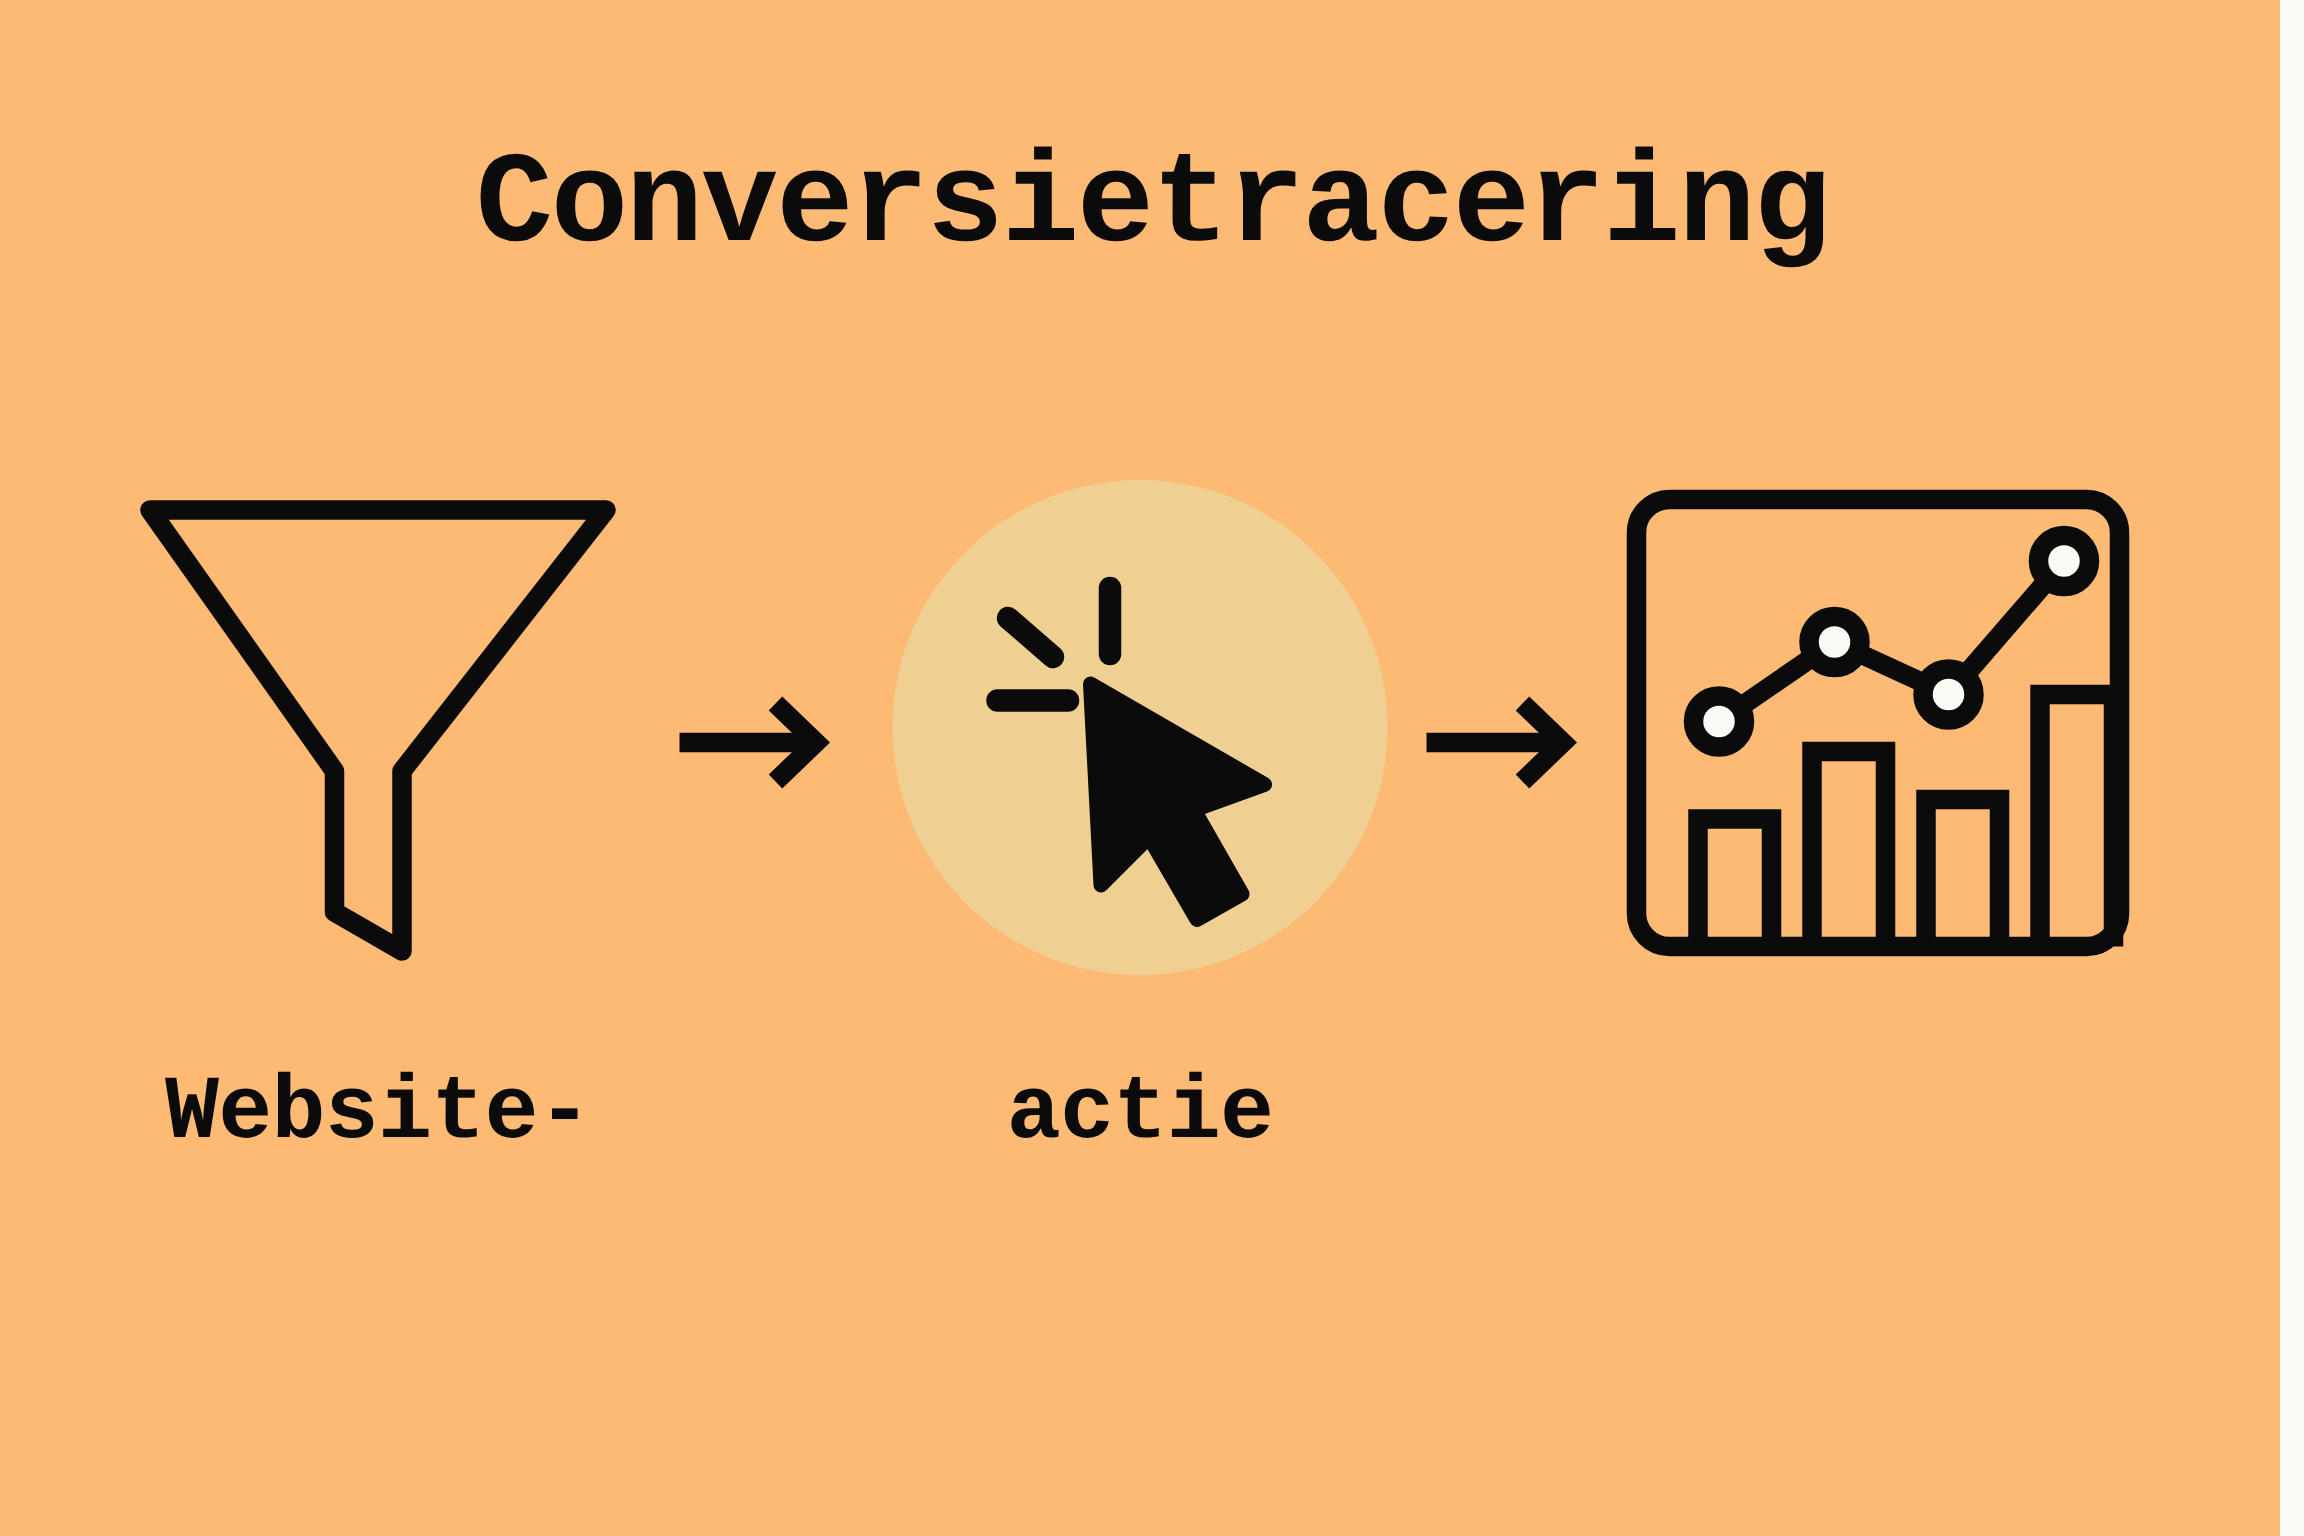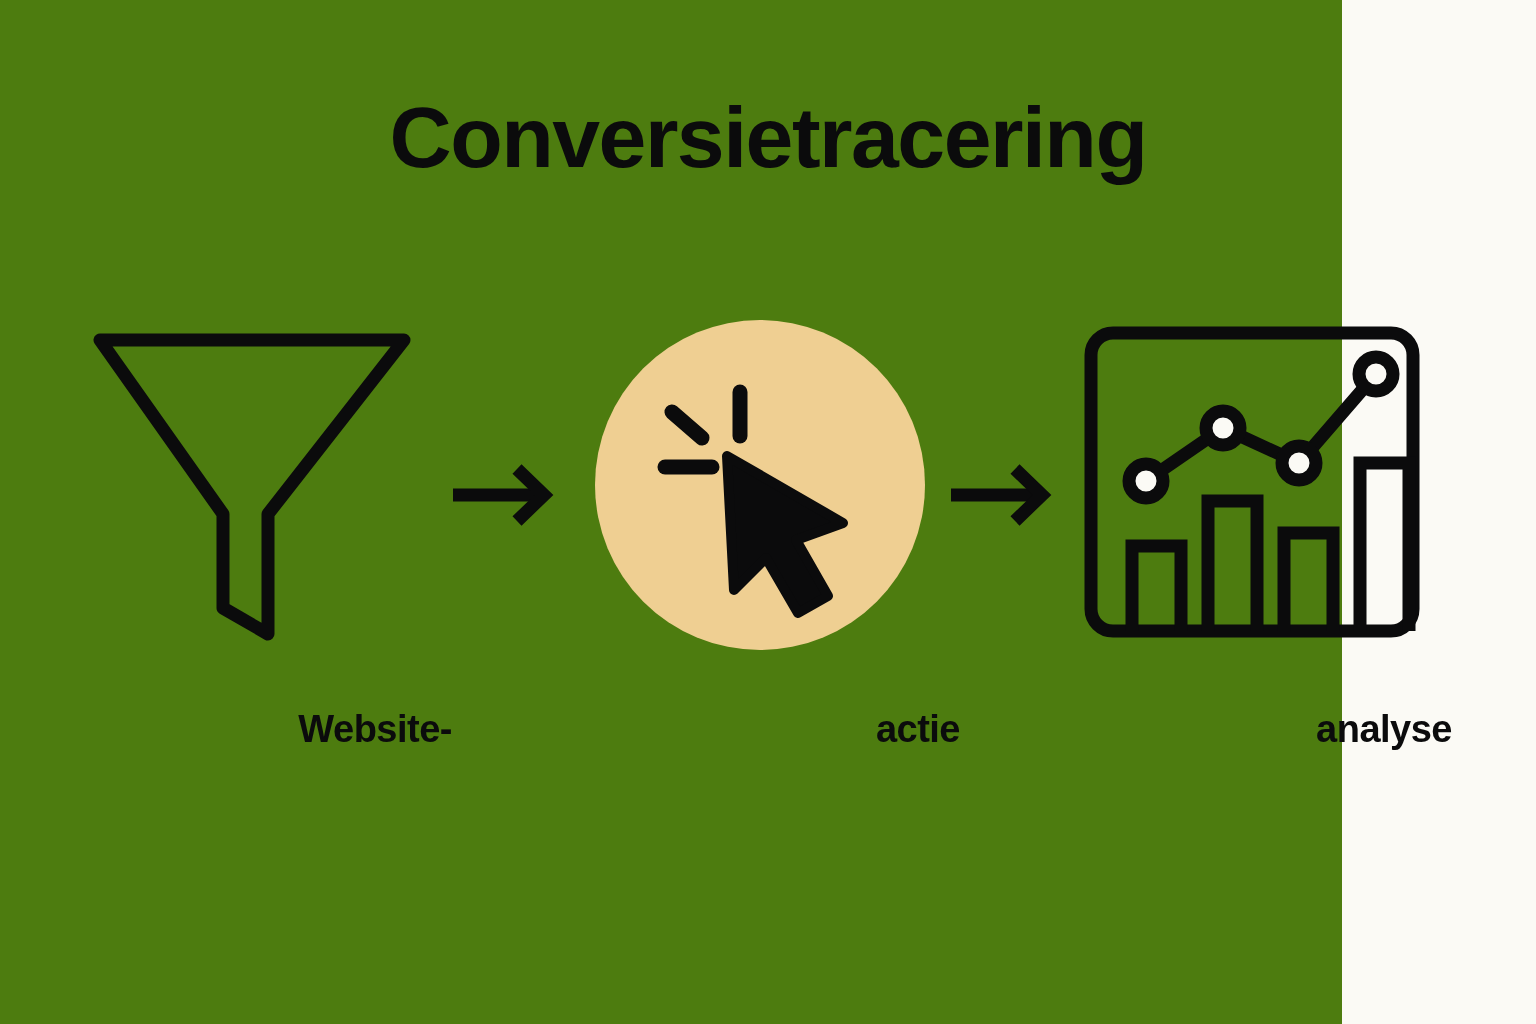--- a/index.html
+++ b/index.html
@@ -12,23 +12,24 @@
     height: 1024px;
     background: #FBFAF5;
     font-family: "Liberation Sans", sans-serif;
     overflow: hidden;
     position: relative;
   }
 
   #infographic {
     position: absolute;
     inset: 0;
-    width: 1342px;
+    width: 1520px;
     height: 1024px;
-    background: #4d7c0f;
+    background: #fdba74;
+    font-family: Liberation Mono, monospace;
   }
 
   .title {
     position: absolute;
     top: 92px;
     left: 0;
     width: 1536px;
     text-align: center;
     font-size: 86px;
     font-weight: 700;
@@ -65,22 +66,22 @@
     display: flex;
     align-items: center;
     justify-content: center;
   }
 
   .stage-label {
     position: absolute;
     top: 405px;
     left: 0;
     width: 400px;
-    text-align: right;
-    font-size: 38px;
+    text-align: center;
+    font-size: 60px;
     font-weight: 700;
     color: #0B0B0C;
     line-height: 1.28;
     letter-spacing: -0.5px;
   }
   .stage-label .lbl-line { display: block; }
 
   .arrow {
     position: absolute;
     top: 155px;
@@ -185,18 +186,17 @@
 
           <g fill="#FBFAF5" stroke="#0B0B0C" stroke-width="13">
             <circle cx="84" cy="170" r="17"></circle>
             <circle cx="161" cy="117" r="17"></circle>
             <circle cx="237" cy="152" r="17"></circle>
             <circle cx="314" cy="63" r="17"></circle>
           </g>
         </svg>
       </div>
       <div class="stage-label">
-        <span class="lbl-line">analyse</span>
       </div>
     </div>
 
   </div>
 </div>
 
 </body></html>

